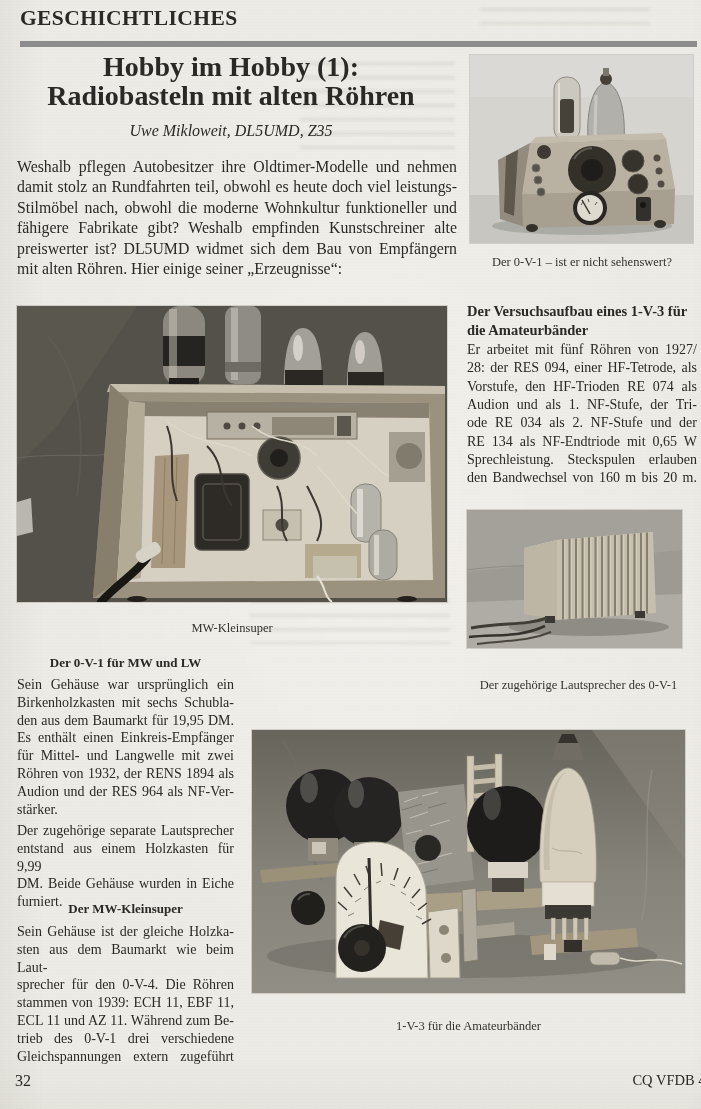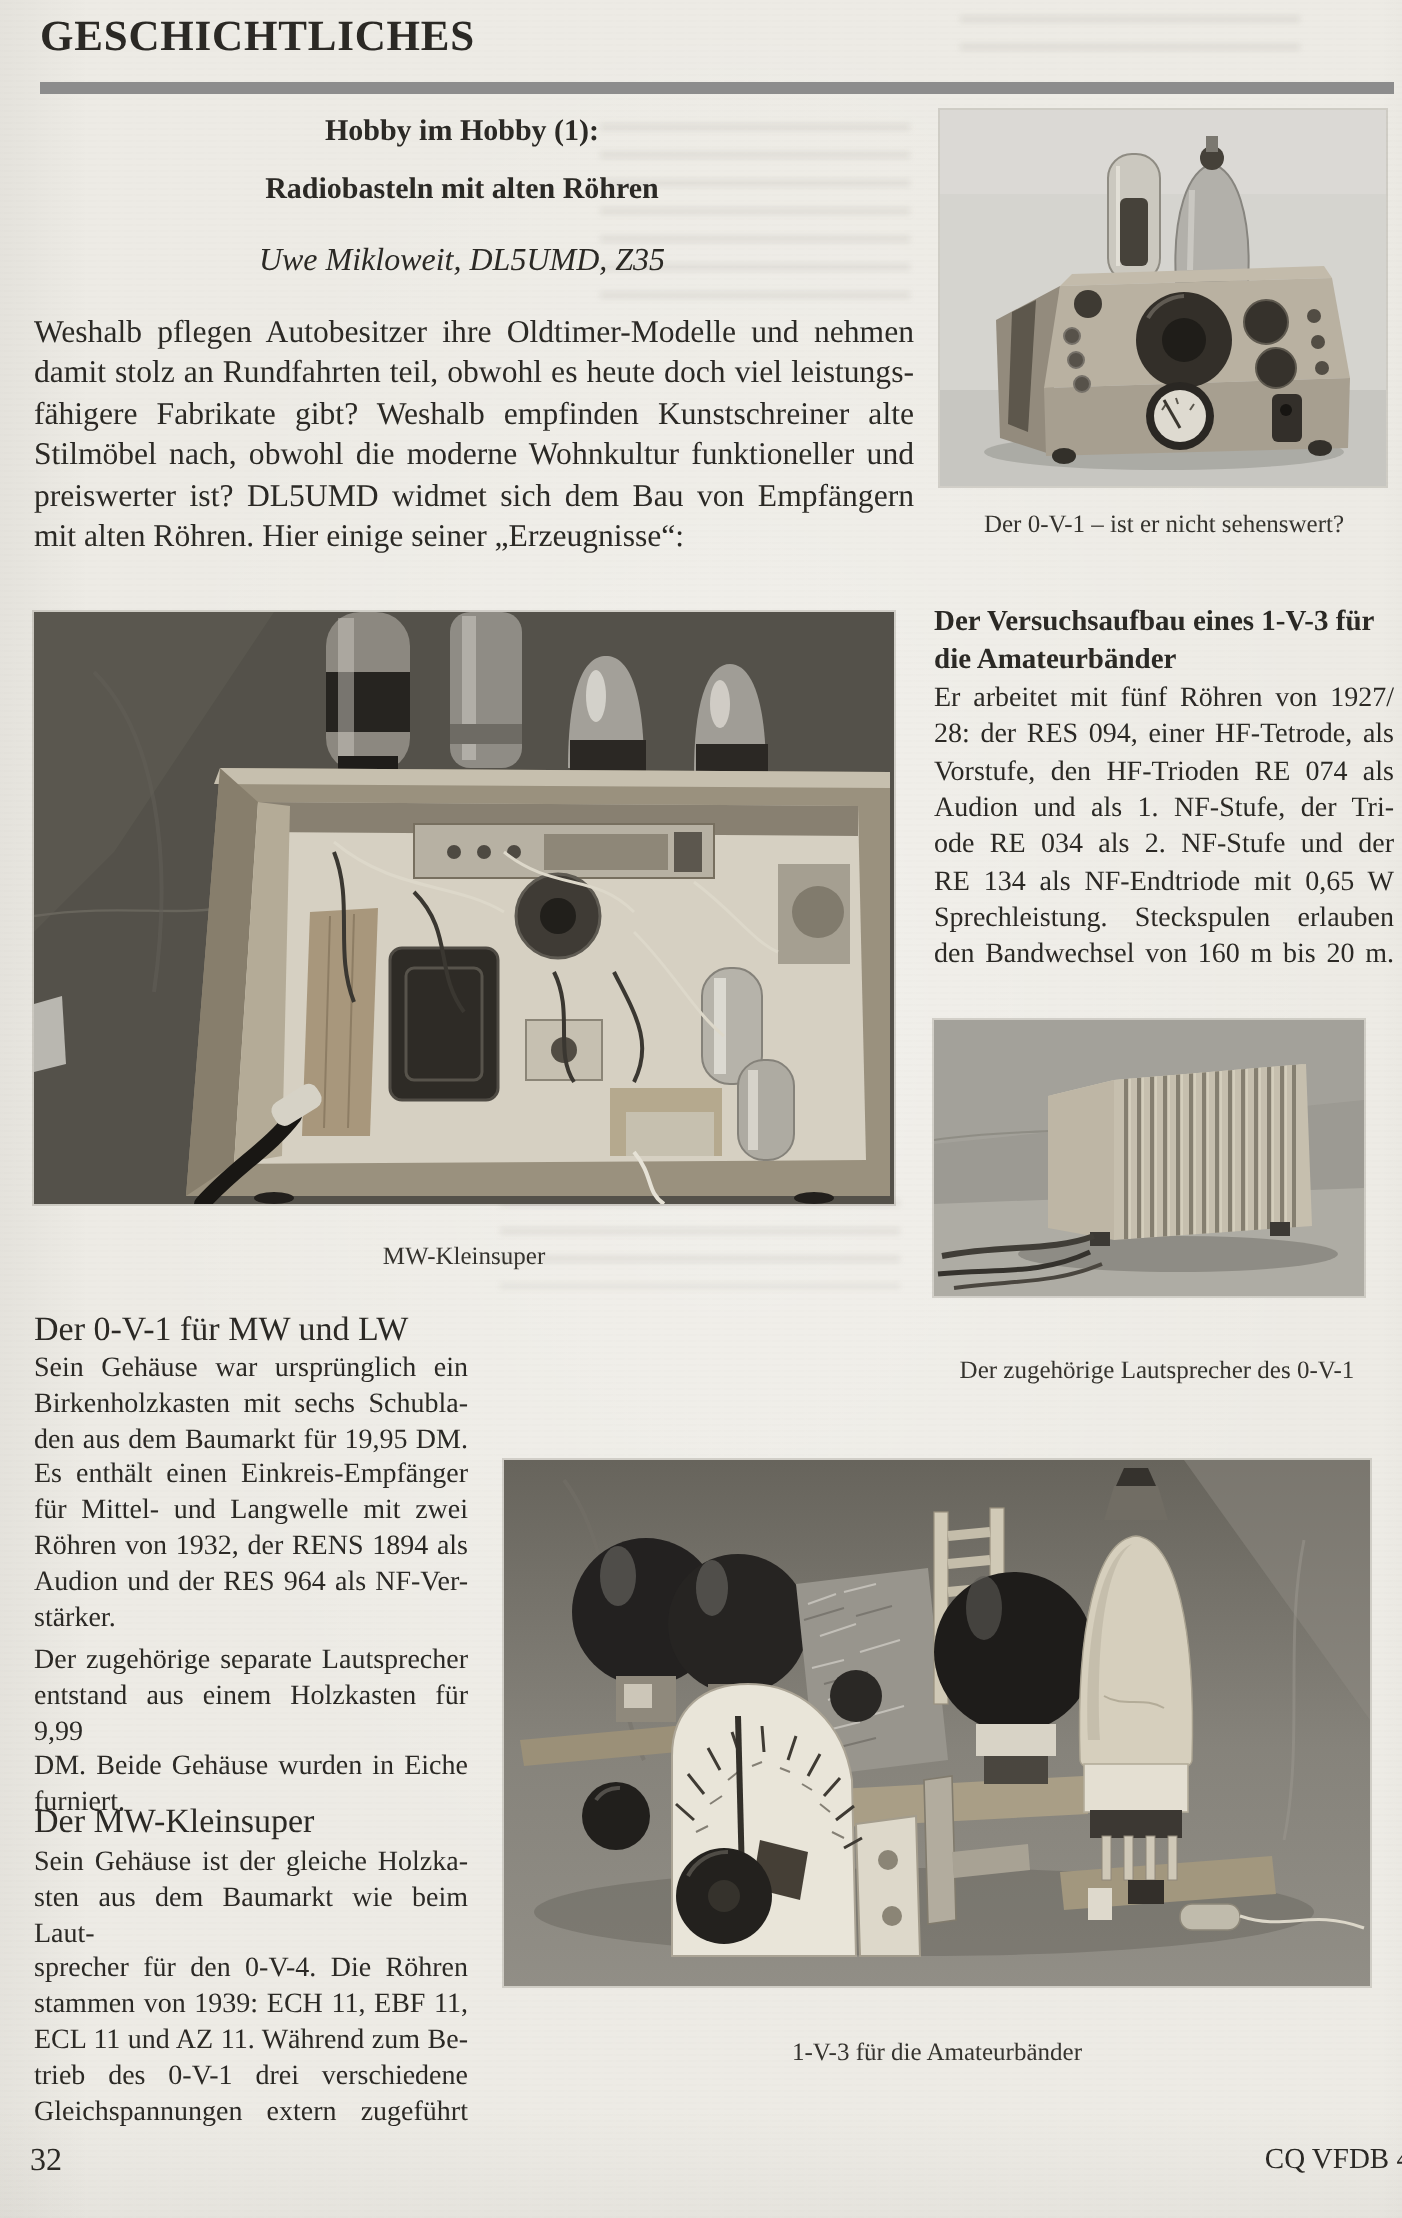--- a/index.html
+++ b/index.html
@@ -21,29 +21,29 @@
   }
   .grain{position:absolute;inset:0;pointer-events:none;opacity:.5;
     background:repeating-linear-gradient(0deg, rgba(60,55,45,.015) 0 1px, transparent 1px 3px),
                repeating-linear-gradient(90deg, rgba(255,255,255,.02) 0 2px, transparent 2px 6px);}
   .bleed{position:absolute;pointer-events:none;filter:blur(1.6px);
     background:repeating-linear-gradient(180deg, rgba(110,104,92,.12) 0 3px, rgba(0,0,0,0) 3px 14px);}
   .abs{position:absolute;}
   .section-head{left:20px;top:6px;font-size:21.5px;font-weight:bold;letter-spacing:.4px;}
   .head-rule{left:20px;top:41px;width:677px;height:6px;background:var(--rule,#8c8c8c);}
   .title-block{left:0;top:52px;width:462px;text-align:center;}
-  .title-line{font-size:15px;font-weight:bold;line-height:29px;}
+  .title-line{font-size:28px;font-weight:bold;line-height:29px;}
   .author{left:0;top:122px;width:462px;text-align:center;font-style:italic;font-size:16px;}
   .intro{left:17px;top:157px;width:440px;font-size:15.8px;line-height:20.4px;}
   .lines .tline{text-align:justify;text-align-last:justify;}
   .lines .tline:last-child{text-align-last:left;}
   .lines.keepjust .tline:last-child{text-align-last:justify;}
   .lines.hd .tline{text-align:left;text-align-last:left;font-weight:bold;}
   .col{font-size:14px;line-height:17.8px;}
-  .colhead{font-size:17px;font-weight:normal;}
+  .colhead{font-size:13px;font-weight:bold;text-align:center;}
   .rcol-head{left:467px;top:302px;width:230px;font-size:14.5px;line-height:19px;}
   .rcol-body{left:467px;top:341px;width:230px;font-size:14px;line-height:18.35px;}
   .lcol-h1{left:17px;top:655px;width:217px;}
   .lcol-p1{left:17px;top:676px;width:217px;}
   .lcol-p2{left:17px;top:822px;width:217px;}
   .lcol-h2{left:17px;top:901px;width:217px;}
   .lcol-p3{left:17px;top:923px;width:217px;}
   .mcol{left:247px;top:649px;width:207px;font-size:14px;line-height:18.2px;}
   .caption{text-align:center;font-size:12.5px;color:var(--caption,#35332e);}
   .cap1{left:467px;top:255px;width:230px;}
@@ -74,22 +74,22 @@
 
   <div class="abs title-block">
     <div class="title-line">Hobby im Hobby (1):</div>
     <div class="title-line">Radiobasteln mit alten Röhren</div>
   </div>
   <div class="abs author">Uwe Mikloweit, DL5UMD, Z35</div>
 
   <div class="abs intro lines">
       <div class="tline">Weshalb pflegen Autobesitzer ihre Oldtimer-Modelle und nehmen</div>
       <div class="tline">damit stolz an Rundfahrten teil, obwohl es heute doch viel leistungs-</div>
+      <div class="tline">Stilmöbel nach, obwohl die moderne Wohnkultur funktioneller und</div>
       <div class="tline">fähigere Fabrikate gibt? Weshalb empfinden Kunstschreiner alte</div>
-      <div class="tline">Stilmöbel nach, obwohl die moderne Wohnkultur funktioneller und</div>
       <div class="tline">preiswerter ist? DL5UMD widmet sich dem Bau von Empfängern</div>
       <div class="tline">mit alten Röhren. Hier einige seiner „Erzeugnisse“:</div>
     </div>
 
   <div class="photo ph1">
     <svg width="223" height="188" viewBox="0 0 223 188">
       <rect x="0" y="0" width="223" height="188" fill="#d5d4cf"></rect>
       <rect x="0" y="0" width="223" height="42" fill="#dddcd7" opacity=".7"></rect>
       <rect x="0" y="140" width="223" height="48" fill="#c7c6c1"></rect>
       <ellipse cx="112" cy="171" rx="90" ry="9" fill="#9d9c97" opacity=".65"></ellipse>

